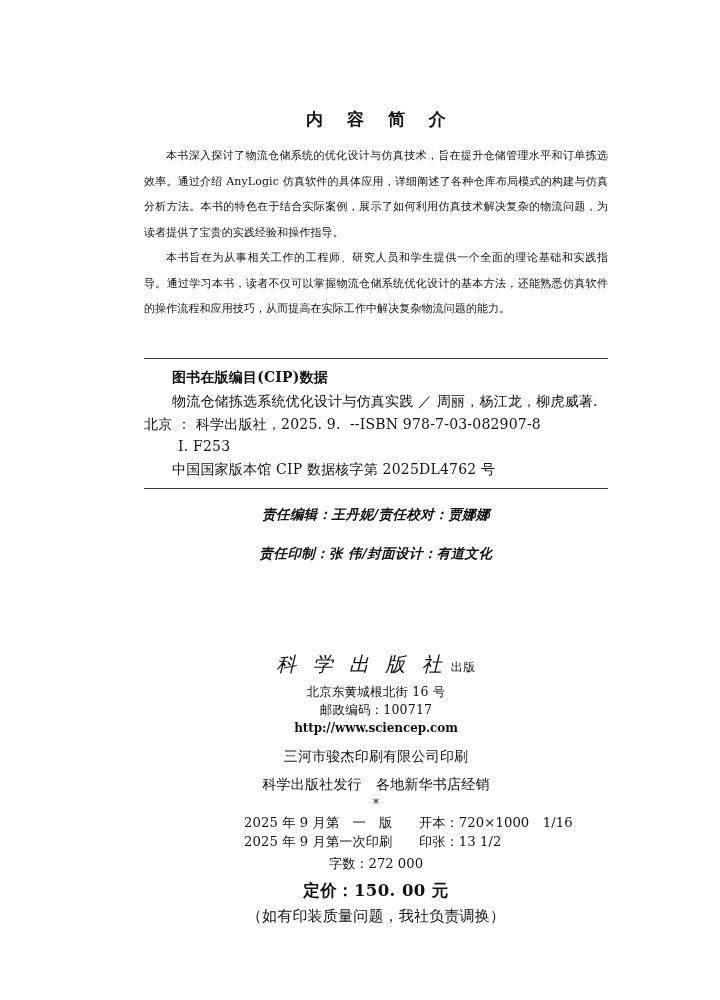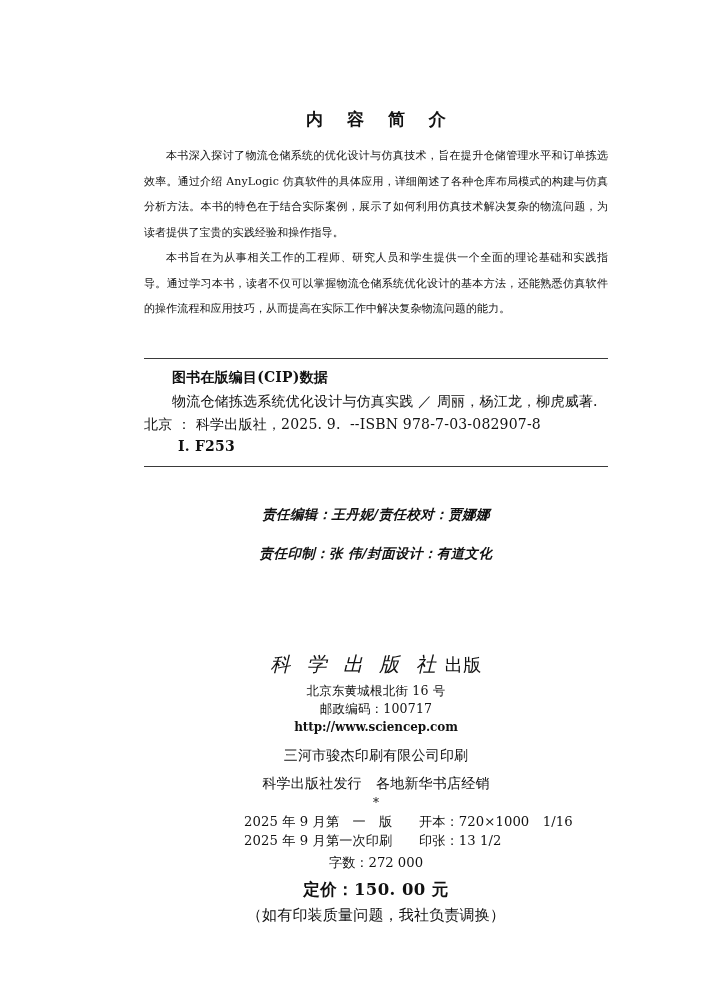--- a/index.html
+++ b/index.html
@@ -77,21 +77,21 @@
   }
   .cip-line {
     font-size: 14px;
     line-height: 22.5px;
     margin: 0;
     letter-spacing: 0.2px;
     white-space: pre-wrap;
   }
   .cip-indent-1 { padding-left: 28px; }
   .cip-indent-0 { padding-left: 0px; }
-  .cip-indent-2 { padding-left: 34px; font-weight: bold; }
+  .cip-indent-2 { padding-left: 34px; }
 
   
   .credits {
     position: absolute;
     left: 128px;
     top: 487px;
     width: 464px;
     text-align: center;
   }
   .credit-line {
@@ -118,21 +118,21 @@
     white-space: nowrap;
   }
   .publisher-logo {
     font-size: 20px;
     font-weight: normal;
     font-style: italic;
     letter-spacing: 5px;
     font-family: "DejaVu Serif", "Liberation Serif", serif;
   }
   .publisher-suffix {
-    font-size: 18px;
+    font-size: 12px;
     font-weight: normal;
     font-style: normal;
     letter-spacing: 0.5px;
     margin-left: 4px;
   }
   .addr-line {
     font-size: 12.5px;
     line-height: 18px;
     margin: 0;
     letter-spacing: 0.2px;
@@ -214,20 +214,21 @@
     <p class="abstract-para">本书旨在为从事相关工作的工程师、研究人员和学生提供一个全面的理论基础和实践指导。通过学习本书，读者不仅可以掌握物流仓储系统优化设计的基本方法，还能熟悉仿真软件的操作流程和应用技巧，从而提高在实际工作中解决复杂物流问题的能力。</p>
   </section>
 
   <section class="cip-block">
     <hr class="rule">
     <div class="cip-inner">
       <p class="cip-heading">图书在版编目(CIP)数据</p>
       <p class="cip-line cip-indent-1">物流仓储拣选系统优化设计与仿真实践 ／ 周丽，杨江龙，柳虎威著.</p>
       <p class="cip-line cip-indent-0">北京 ： 科学出版社，2025. 9.  --ISBN 978-7-03-082907-8</p>
       <p class="cip-line cip-indent-2">Ⅰ. F253</p>
+      <p class="cip-line cip-indent-1">中国国家版本馆 CIP 数据核字第 2025DL4762 号</p>
     </div>
     <hr class="rule">
   </section>
 
   <section class="credits">
     <p class="credit-line">责任编辑：王丹妮/责任校对：贾娜娜</p>
     <p class="credit-line">责任印制：张  伟/封面设计：有道文化</p>
   </section>
 
   <section class="imprint">

